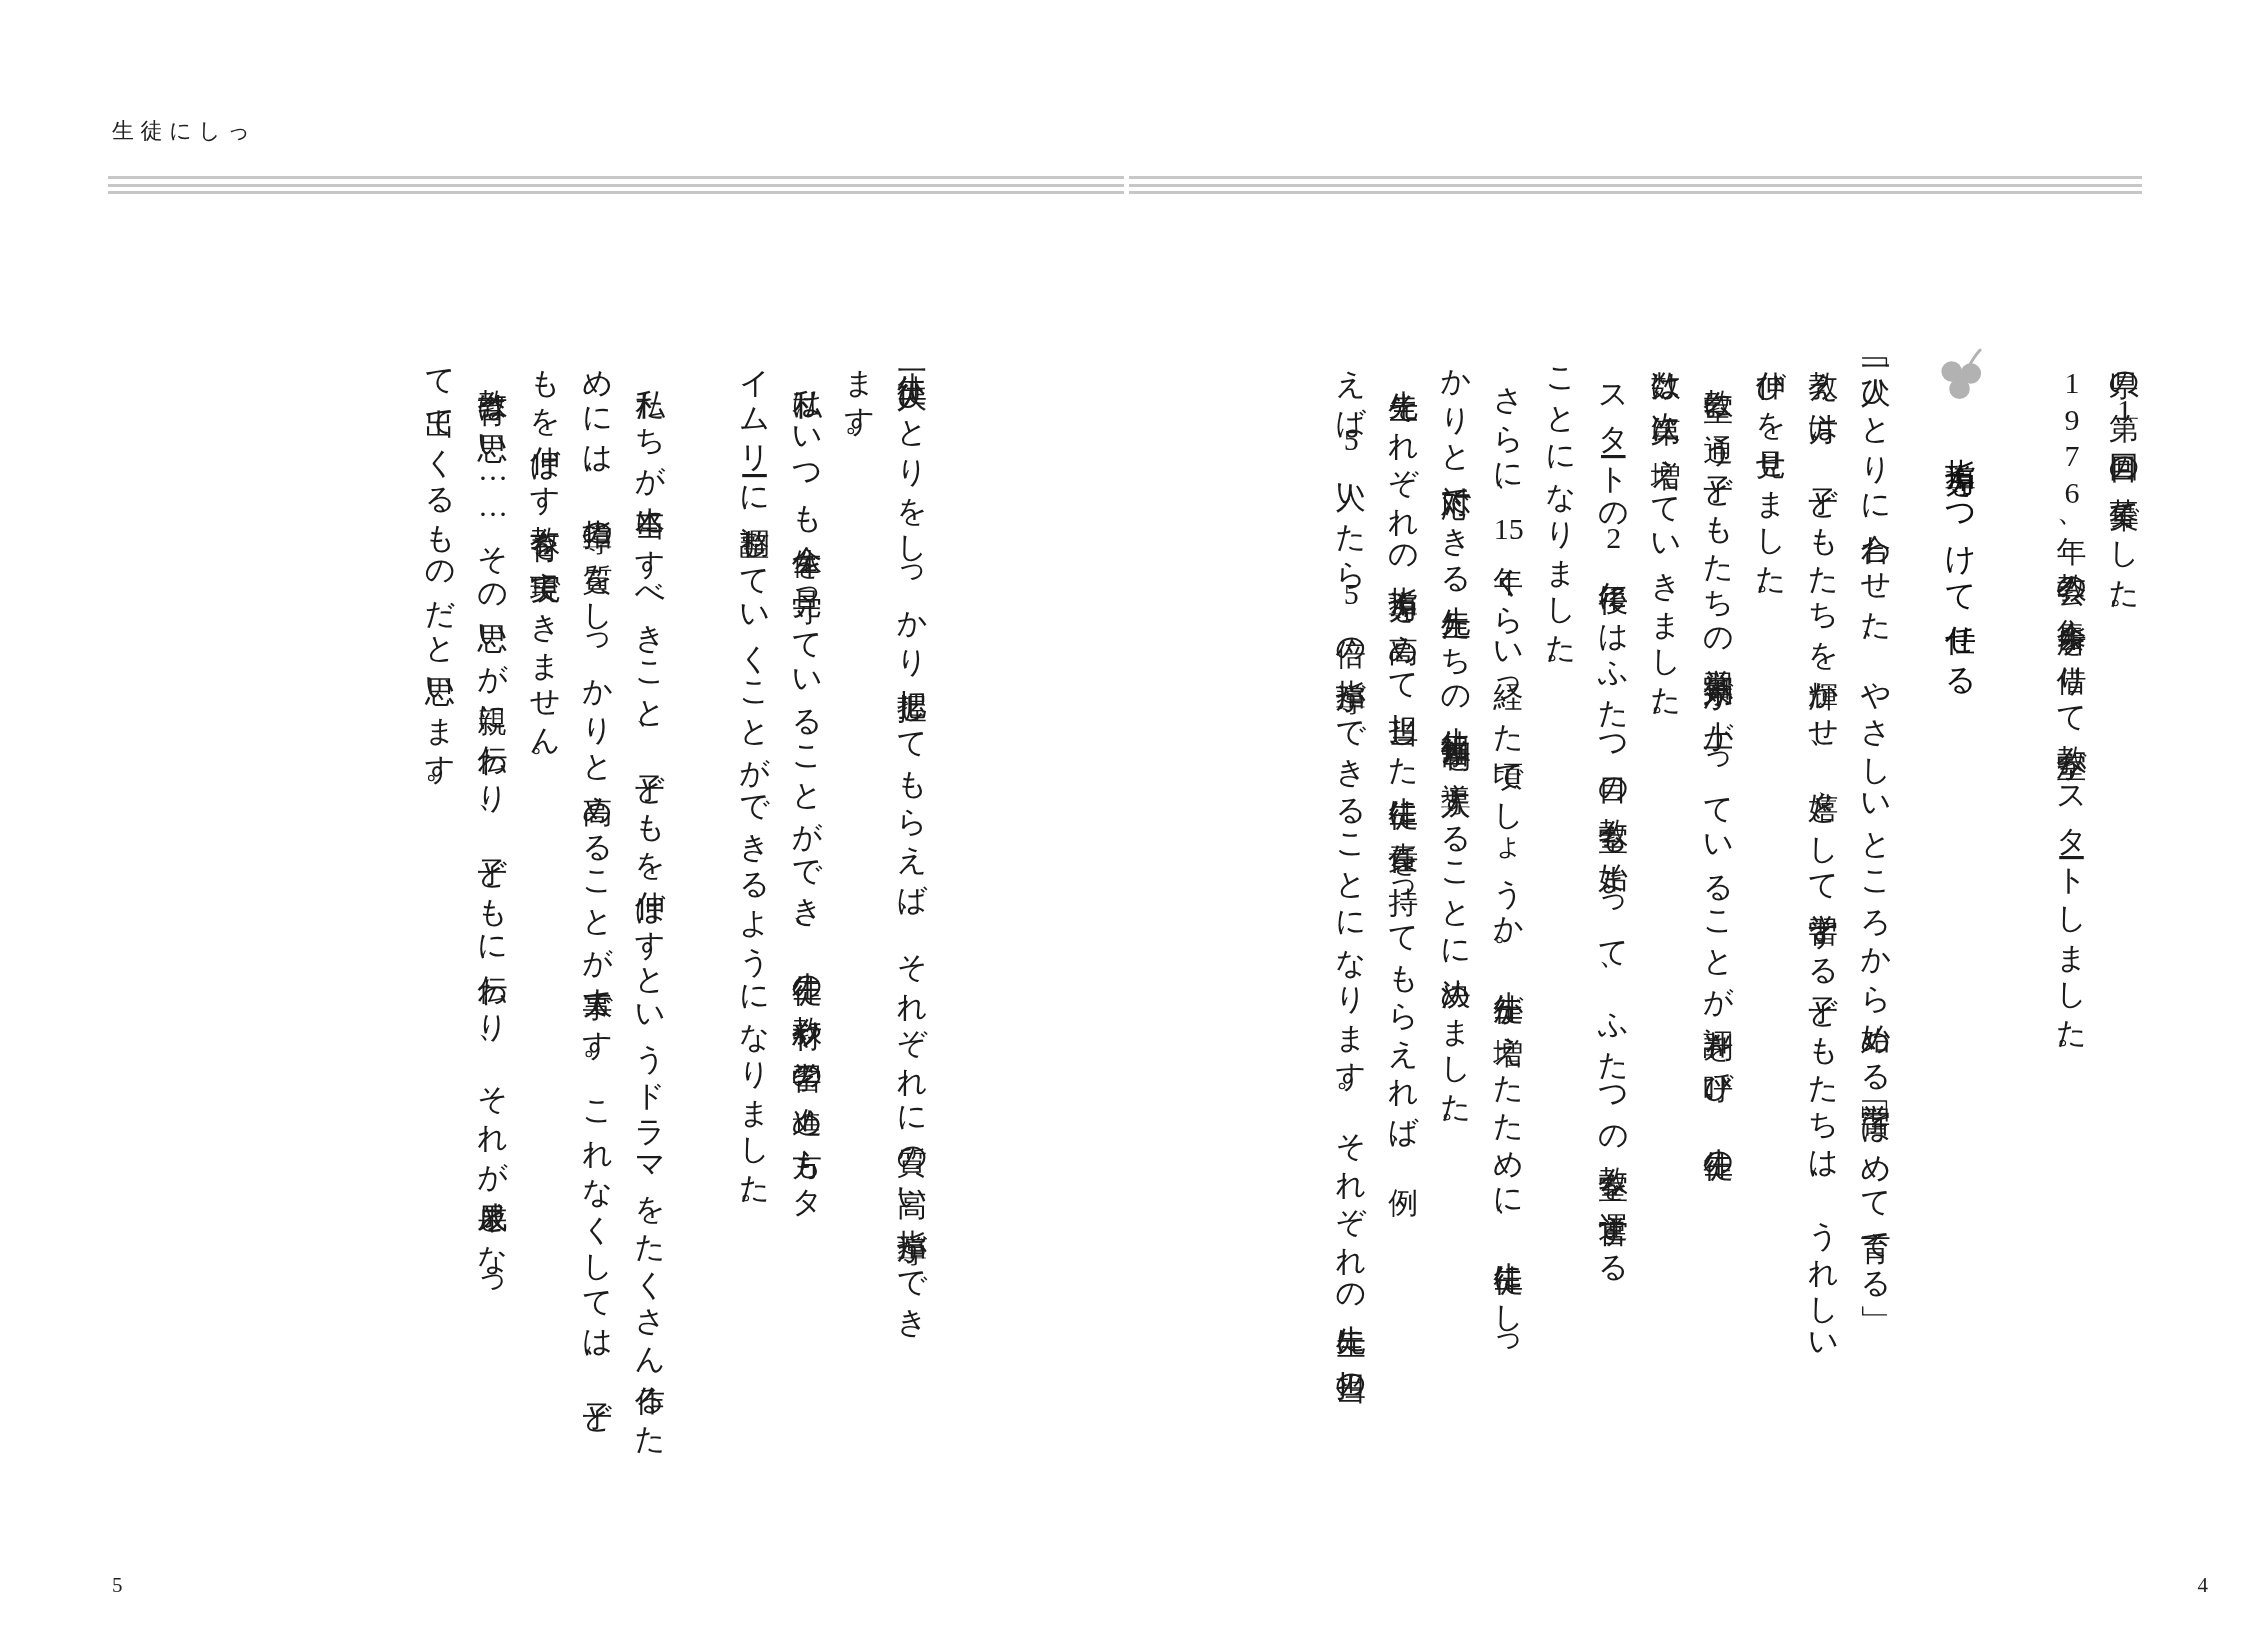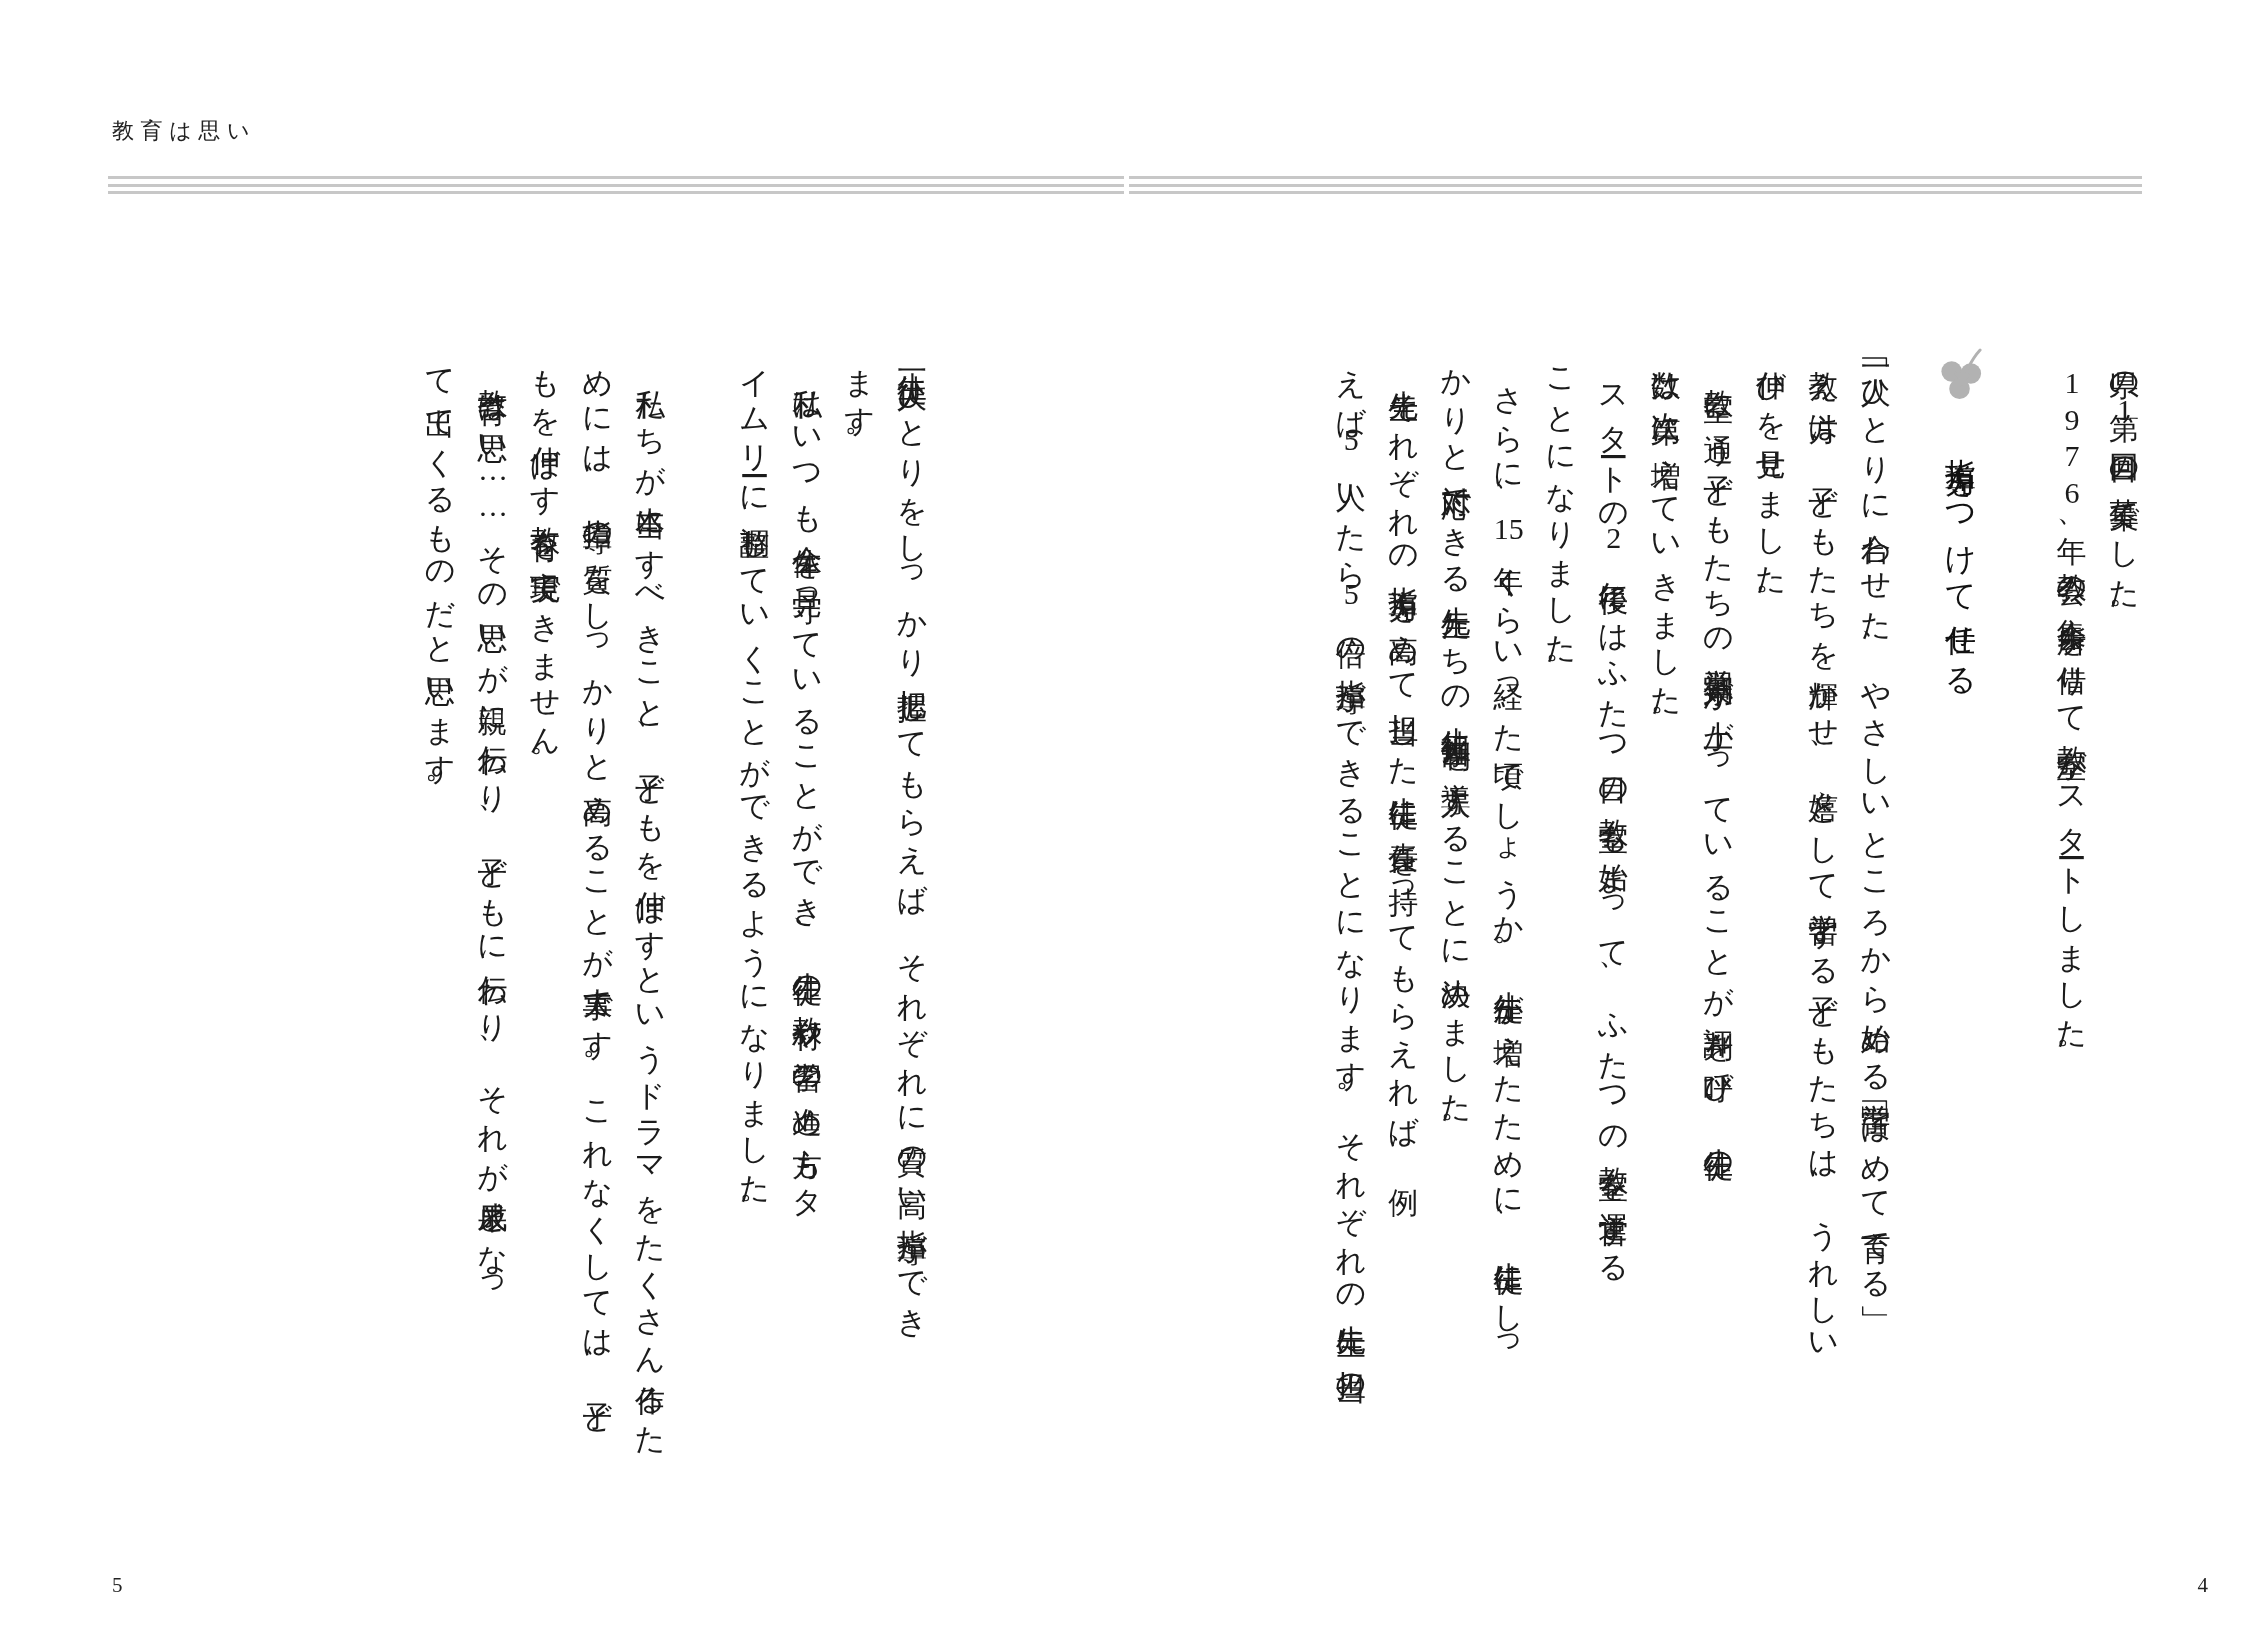--- a/index.html
+++ b/index.html
@@ -35,21 +35,21 @@
   }
   .clover-wrap{display:inline-block;margin-bottom:34px;}
   .tcy{text-combine-upright:all;}
   .pagenum{position:absolute;top:1573px;font-size:21px;color:#222;}
   .pagenum.pn-left{left:112px;}
   .pagenum.pn-right{right:42px;}
 </style>
 </head>
 <body>
 
-<div class="running-head">教育は思い</div>
+<div class="running-head">生徒にしっ</div>
 
 <div class="rules rules-left">
   <div class="bar"></div>
   <div class="bar"></div>
   <div class="bar"></div>
 </div>
 <div class="rules rules-right">
   <div class="bar"></div>
   <div class="bar"></div>
   <div class="bar"></div>

